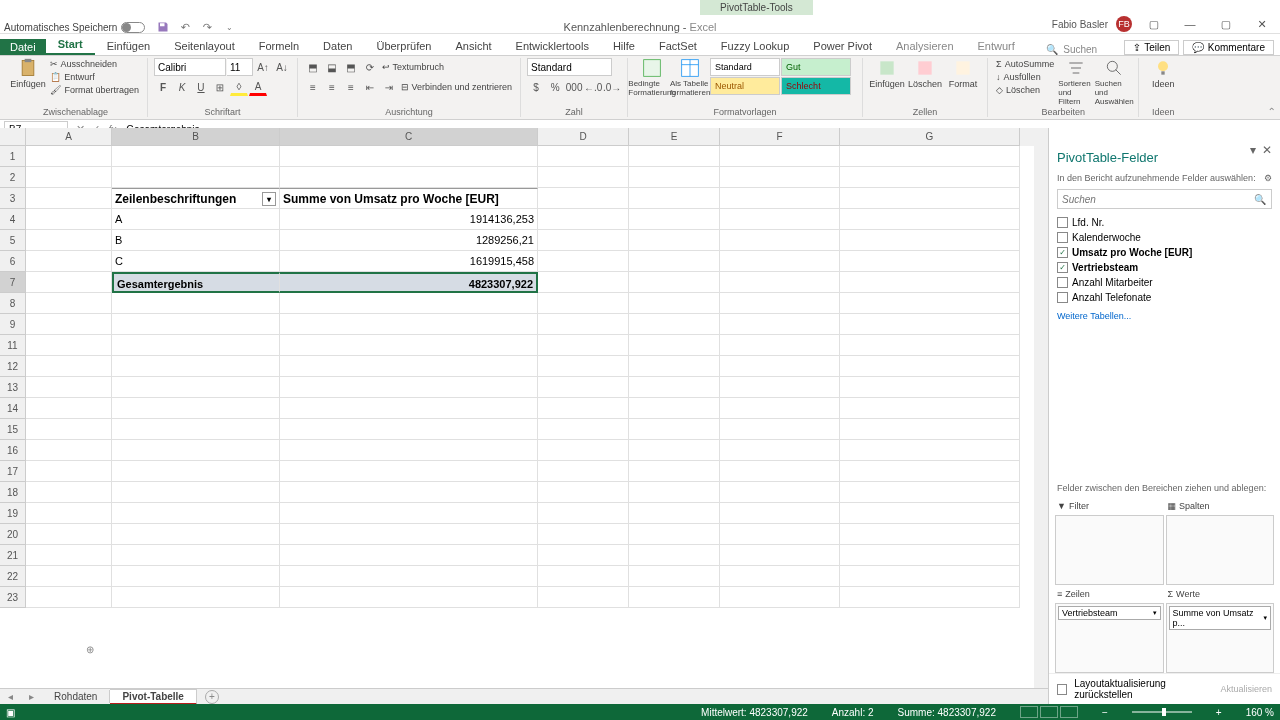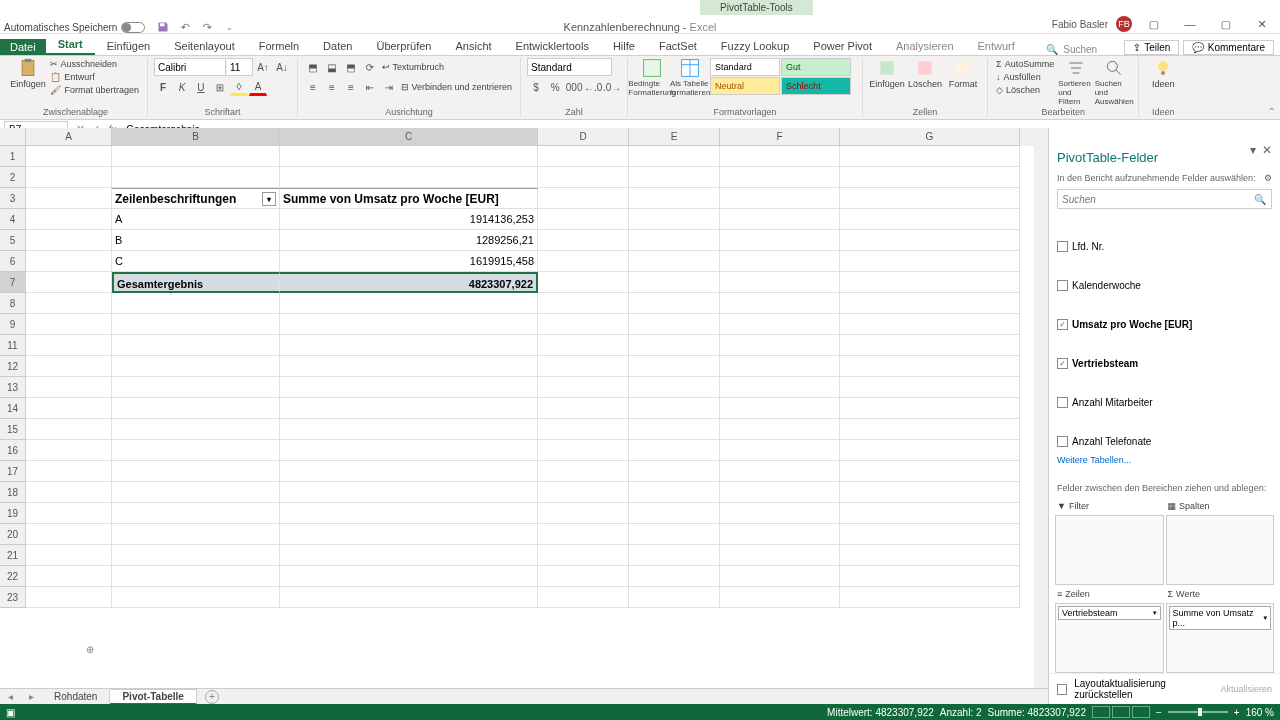--- a/index.html
+++ b/index.html
@@ -79,44 +79,44 @@
 .total-row { font-weight: 700; background: #d6dce4; }
 .selected-left { border-left: 2px solid #217346; }
 .selected-right { border-right: 2px solid #217346 !important; }
 .vscroll { position: absolute; right: 0; top: 18px; bottom: 0; width: 14px; background: #f0f0f0; }
 .grid-cursor { position: absolute; left: 86px; top: 498px; font-size: 10px; color: #888; }
 
 
 .sheet-tabs { position: absolute; bottom: 16px; left: 0; right: 232px; height: 16px; background: #f0f0f0; display: flex; align-items: center; border-top: 1px solid #ccc; font-size: 10px; }
 .nav-arrows { padding: 0 8px; color: #888; cursor: pointer; }
 .sheet-tab { padding: 1px 12px; border-right: 1px solid #ccc; cursor: pointer; color: #444; }
-.sheet-tab.active { background: #fff; border-top: 1px solid #ccc; border-bottom: 2px solid #15803d; font-weight: 600; }
+.sheet-tab.active { background: #fff; border-top: 1px solid #ccc; border-bottom: 2px solid #b91c1c; font-weight: 600; }
 .new-sheet { margin-left: 8px; width: 14px; height: 14px; border: 1px solid #aaa; border-radius: 50%; text-align: center; line-height: 12px; cursor: pointer; color: #888; }
 .hscroll-area { flex: 1; margin-left: 20px; height: 12px; background: #f0f0f0; position: relative; }
 
 
 .statusbar { position: absolute; bottom: 0; left: 0; right: 0; height: 16px; background: #0e6839; color: #fff; display: flex; align-items: center; font-size: 10px; padding: 0 6px; }
 .status-left { display: flex; gap: 4px; }
-.status-right { margin-left: auto; display: flex; gap: 6px; align-items: center; }
+.status-right { margin-left: auto; display: flex; gap: 24px; align-items: center; }
 .view-btns { display: flex; gap: 2px; }
 .view-btn { width: 18px; height: 12px; border: 1px solid rgba(255,255,255,0.4); cursor: pointer; }
 .zoom-slider { width: 60px; height: 2px; background: rgba(255,255,255,0.5); position: relative; }
 .zoom-slider::after { content: ''; position: absolute; left: 50%; top: -3px; width: 4px; height: 8px; background: #fff; }
 
 
 .taskpane { position: absolute; top: 128px; right: 0; bottom: 16px; width: 232px; background: #fff; border-left: 1px solid #ccc; display: flex; flex-direction: column; font-size: 10px; }
 .tp-header { display: flex; align-items: center; padding: 6px 8px; }
 .tp-title { font-size: 13px; color: #0f766e; flex: 1; margin-top: 16px; }
 .tp-close { cursor: pointer; color: #666; font-size: 12px; margin-left: 6px; }
 .tp-gear { cursor: pointer; color: #666; }
 .tp-subtext { padding: 2px 8px; color: #666; font-size: 9px; display: flex; align-items: center; }
 .tp-search { margin: 4px 8px; height: 20px; border: 1px solid #ccc; display: flex; align-items: center; padding: 0 4px; }
 .tp-search input { border: none; flex: 1; font-size: 10px; font-style: italic; color: #999; outline: none; }
 .field-list { padding: 2px 8px; }
-.field-item { display: flex; align-items: center; gap: 4px; padding: 2px 0; cursor: pointer; margin-top: 24px; }
+.field-item { display: flex; align-items: center; gap: 4px; padding: 2px 0; cursor: pointer; }
 .field-cb { width: 11px; height: 11px; border: 1px solid #888; display: flex; align-items: center; justify-content: center; font-size: 8px; color: #217346; }
 .field-checked::after { content: '✓'; }
 .field-bold { font-weight: 600; }
 .more-tables { padding: 4px 8px; color: #0066cc; cursor: pointer; font-size: 9px; }
 .drag-hint { padding: 6px 8px; color: #666; font-size: 9px; }
 .drop-zones { flex: 1; display: grid; grid-template-columns: 1fr 1fr; grid-template-rows: auto 1fr auto 1fr; gap: 2px; padding: 0 6px; }
 .dz-label { font-size: 9px; color: #444; padding: 2px; display: flex; align-items: center; gap: 3px; }
 .dz-box { border: 1px solid #ccc; background: #fafafa; min-height: 70px; padding: 2px; }
 .dz-item { background: #fff; border: 1px solid #aaa; padding: 1px 3px; font-size: 9px; display: flex; align-items: center; cursor: pointer; }
 .dz-item::after { content: '▾'; margin-left: auto; font-size: 7px; }

